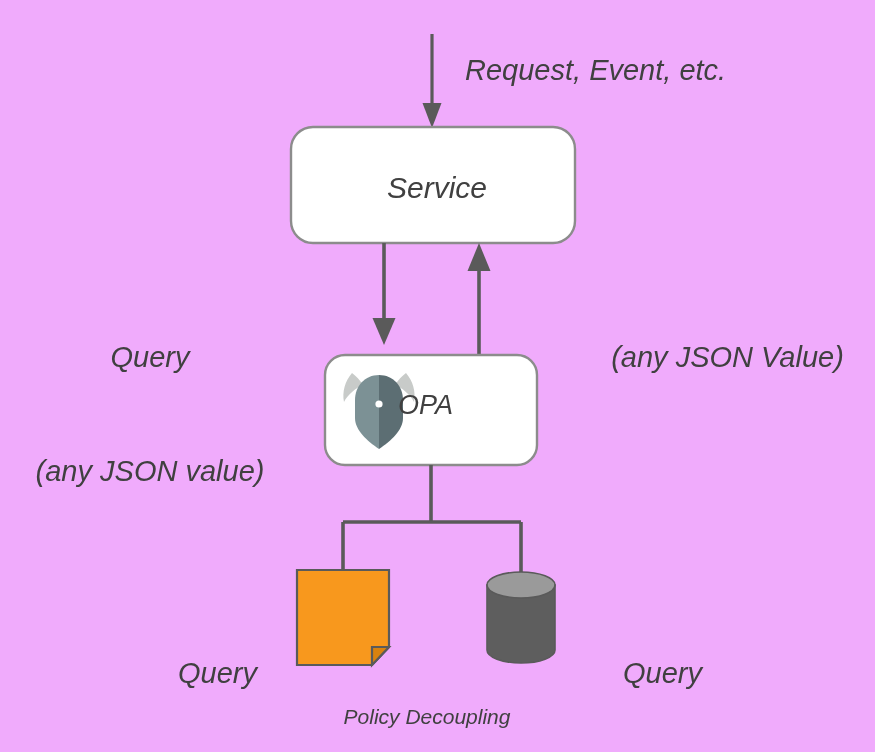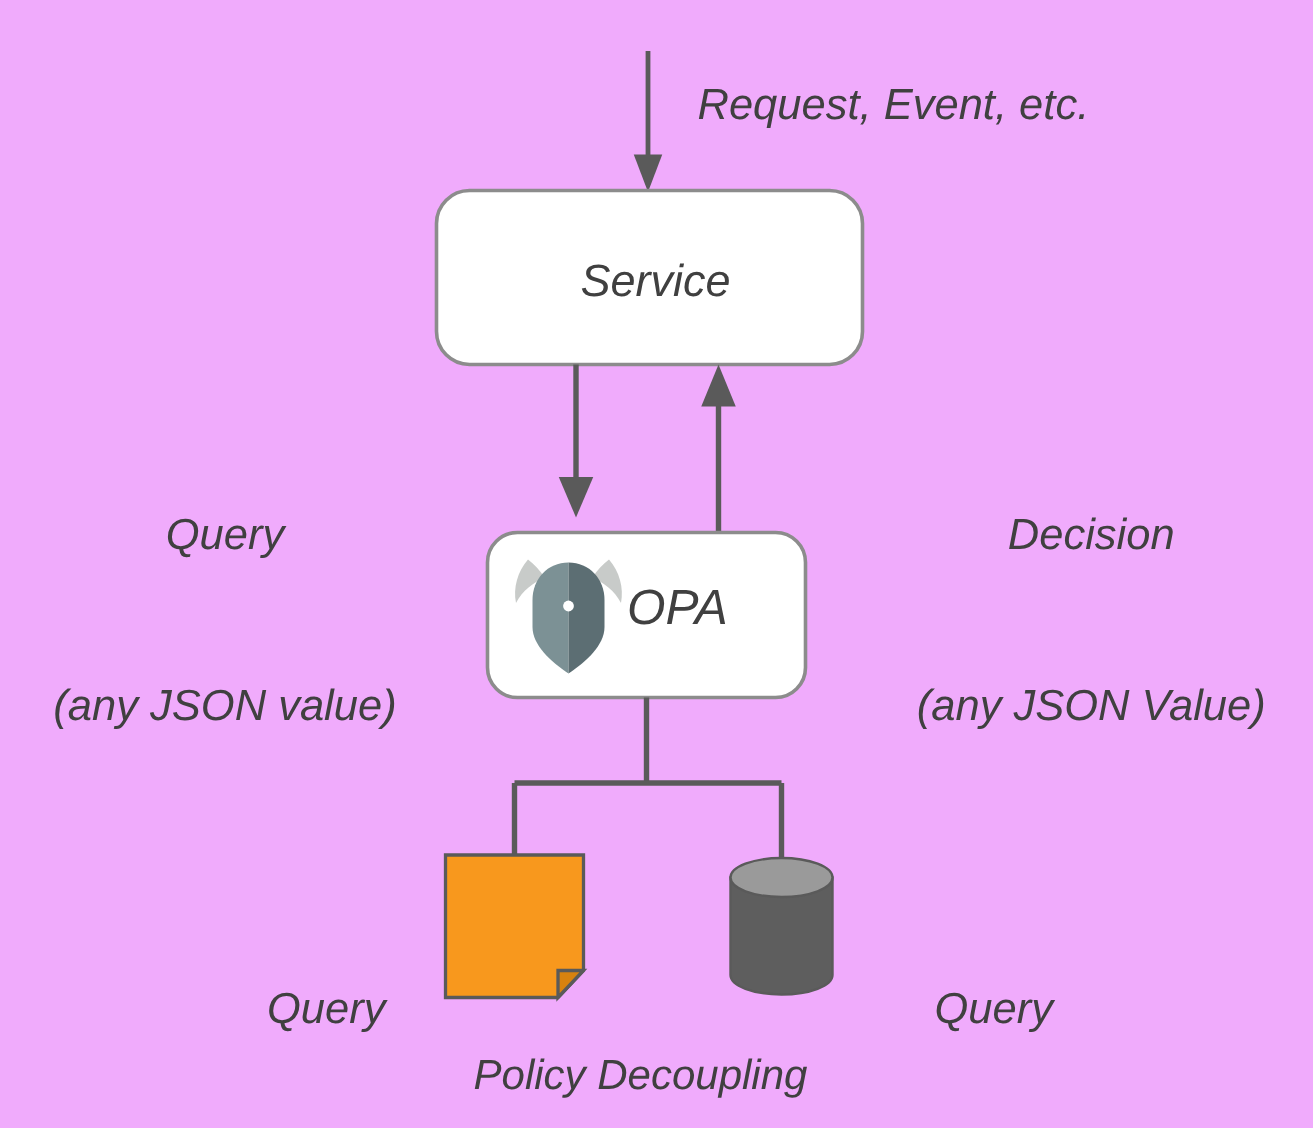--- a/index.html
+++ b/index.html
@@ -54,34 +54,34 @@
   }
   #label-data {
     left: 580px;
     top: 578px;
     width: 165px;
   }
   #label-caption {
     left: 237px;
     top: 698px;
     width: 380px;
-    font-size: 28px;
+    font-size: 21px;
   }
   #service-text {
     left: 291px;
     top: 169px;
     width: 252px;
     font-size: 30px;
     padding-left: 20px;
   }
   #opa-text {
-    left: 418px;
+    left: 398px;
     top: 386px;
     width: 110px;
-    font-size: 33px;
+    font-size: 27px;
     text-align: left;
   }
 </style>
 </head>
 <body>
 
 <div id="diagram-root">
 
   <svg id="diagram-svg" viewBox="0 0 875 752">
 
@@ -157,21 +157,20 @@
   <div class="lbl" id="label-request">Request, Event, etc.</div>
 
   <div class="lbl" id="service-text">Service</div>
 
   <div class="lbl" id="label-query">
     <div>Query</div>
     <div>(any JSON value)</div>
   </div>
 
   <div class="lbl" id="label-decision">
-    <div>Decision</div>
     <div>(any JSON Value)</div>
   </div>
 
   <div class="lbl" id="opa-text">OPA</div>
 
   <div class="lbl" id="label-policy">
     <div>Query</div>
     
   </div>
 

